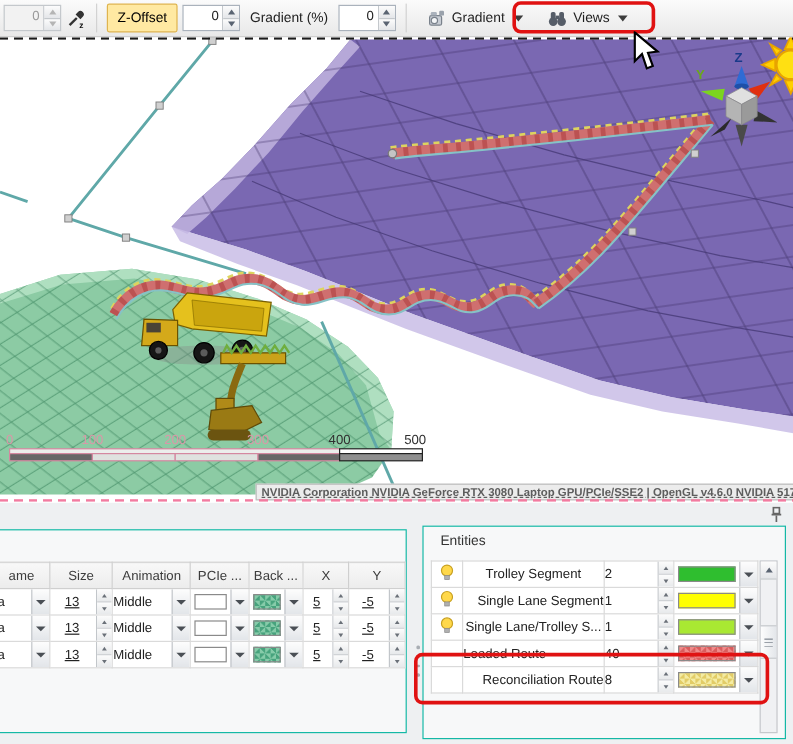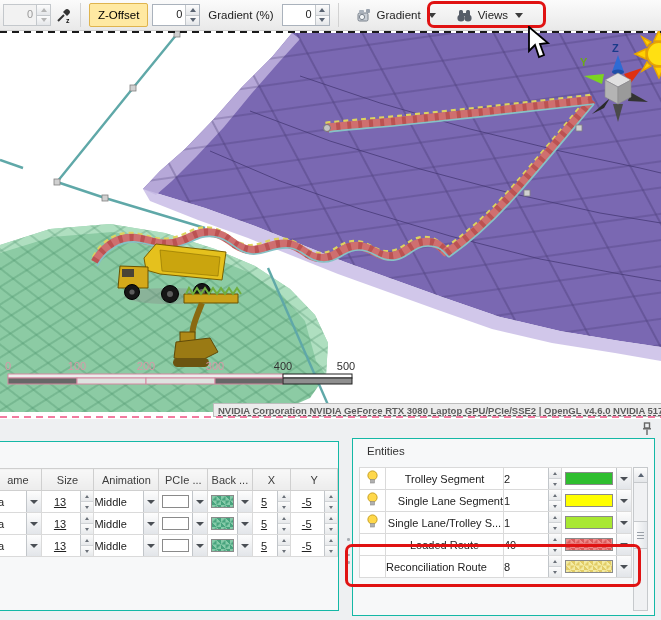--- a/index.html
+++ b/index.html
@@ -683,21 +683,21 @@
                   <i></i>
                 </span>
               </div>
             </td>
       </tr>
       <tr>
         <td class="bulbcell"><svg width="13" height="15" viewBox="0 0 13 15" style="visibility: hidden;">
                 <circle cx="6.5" cy="5.5" r="4.6" fill="#ffd84a" stroke="#c8a020"></circle>
                 <rect x="4.6" y="9.6" width="3.8" height="3.4" fill="#b0b0b0" stroke="#8a8a8a" stroke-width="0.6"></rect>
               </svg></td>
-        <td style="text-align:center">Loaded Route</td>
+        <td style="">Loaded Route</td>
         <td>
               <div class="cellflex">
                 <span class="cell-val">40</span>
                 <span class="mini-spin">
                   <div>
                     <i class="u"></i>
                   </div>
                   <div>
                     <i class="d"></i>
                   </div>
@@ -711,21 +711,21 @@
                   <i></i>
                 </span>
               </div>
             </td>
       </tr>
       <tr>
         <td class="bulbcell"><svg width="13" height="15" viewBox="0 0 13 15" style="visibility: hidden;">
                 <circle cx="6.5" cy="5.5" r="4.6" fill="#ffd84a" stroke="#c8a020"></circle>
                 <rect x="4.6" y="9.6" width="3.8" height="3.4" fill="#b0b0b0" stroke="#8a8a8a" stroke-width="0.6"></rect>
               </svg></td>
-        <td style="text-align:left">Reconciliation Route</td>
+        <td style="text-align:right">Reconciliation Route</td>
         <td>
               <div class="cellflex">
                 <span class="cell-val">8</span>
                 <span class="mini-spin">
                   <div>
                     <i class="u"></i>
                   </div>
                   <div>
                     <i class="d"></i>
                   </div>

